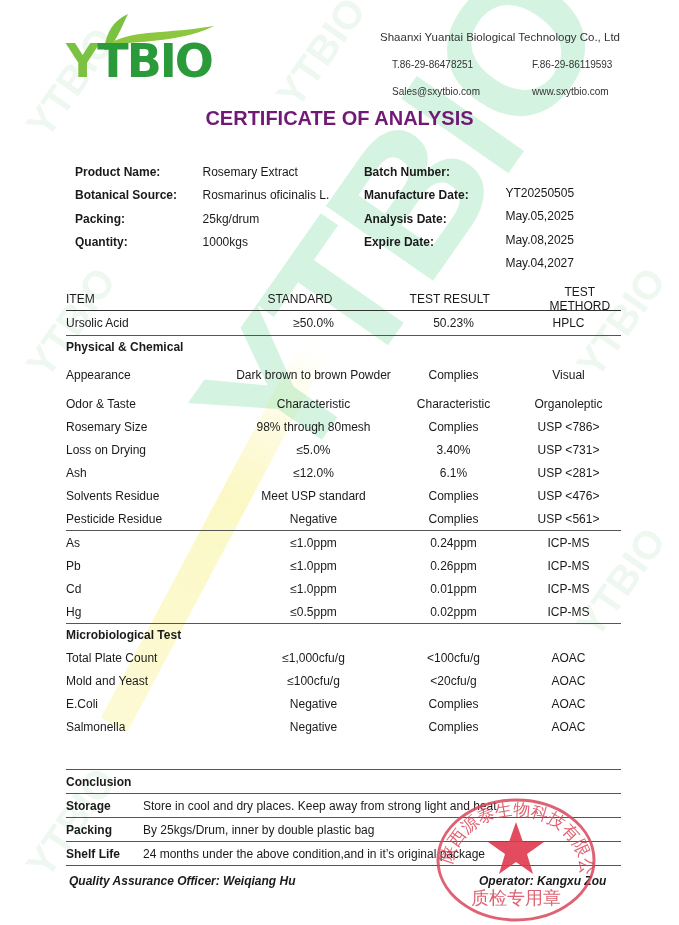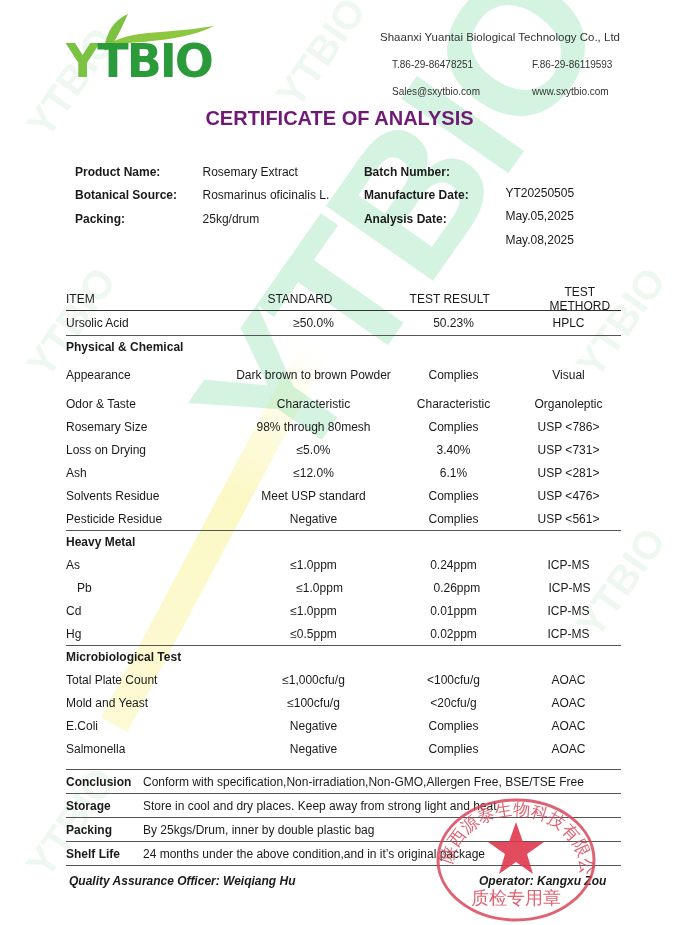--- a/index.html
+++ b/index.html
@@ -117,20 +117,26 @@
     <span class="c2">Rosmarinus oficinalis L.</span>
     <span class="c3 lab">Manufacture Date:</span>
     <span class="c4">May.05,2025</span>
   </div>
   <div class="info-row">
     <span class="c1 lab">Packing:</span>
     <span class="c2">25kg/drum</span>
     <span class="c3 lab">Analysis Date:</span>
     <span class="c4">May.08,2025</span>
   </div>
+  <div class="info-row">
+    <span class="c1 lab">Quantity:</span>
+    <span class="c2">1000kgs</span>
+    <span class="c3 lab">Expire Date:</span>
+    <span class="c4">May.04,2027</span>
+  </div>
 </div>
 
 <div class="tbl">
   <div class="tr th">
     <span class="tc0">ITEM</span>
     <span class="tc1">STANDARD</span>
     <span class="tc2">TEST RESULT</span>
     <span class="tc3">TEST METHORD</span>
   </div>
   <div class="tr rule" style="height:24px;">
@@ -177,28 +183,27 @@
     <span class="tc2">Complies</span>
     <span class="tc3">USP &lt;476&gt;</span>
   </div>
   <div class="tr rule" style="height:23px;">
     <span class="tc0">Pesticide Residue</span>
     <span class="tc1">Negative</span>
     <span class="tc2">Complies</span>
     <span class="tc3">USP &lt;561&gt;</span>
   </div>
 
-  <div class="tr section">Heavy Metal</div>
   <div class="tr" style="height:23px;">
     <span class="tc0">As</span>
     <span class="tc1">≤1.0ppm</span>
     <span class="tc2">0.24ppm</span>
     <span class="tc3">ICP-MS</span>
   </div>
-  <div class="tr" style="height:23px;margin-left:11px;">
+  <div class="tr" style="height:23px;">
     <span class="tc0">Pb</span>
     <span class="tc1">≤1.0ppm</span>
     <span class="tc2">0.26ppm</span>
     <span class="tc3">ICP-MS</span>
   </div>
   <div class="tr" style="height:23px;">
     <span class="tc0">Cd</span>
     <span class="tc1">≤1.0ppm</span>
     <span class="tc2">0.01ppm</span>
     <span class="tc3">ICP-MS</span>
@@ -233,21 +238,20 @@
     <span class="tc0">Salmonella</span>
     <span class="tc1">Negative</span>
     <span class="tc2">Complies</span>
     <span class="tc3">AOAC</span>
   </div>
 </div>
 
 <div class="summary">
   <div class="sum-row">
     <span class="k">Conclusion</span>
-    <span class="v">Conform with specification,Non-irradiation,Non-GMO,Allergen Free, BSE/TSE Free</span>
   </div>
   <div class="sum-row">
     <span class="k">Storage</span>
     <span class="v">Store in cool and dry places. Keep away from strong light and heat</span>
   </div>
   <div class="sum-row">
     <span class="k">Packing</span>
     <span class="v">By 25kgs/Drum, inner by double plastic bag</span>
   </div>
   <div class="sum-row">

